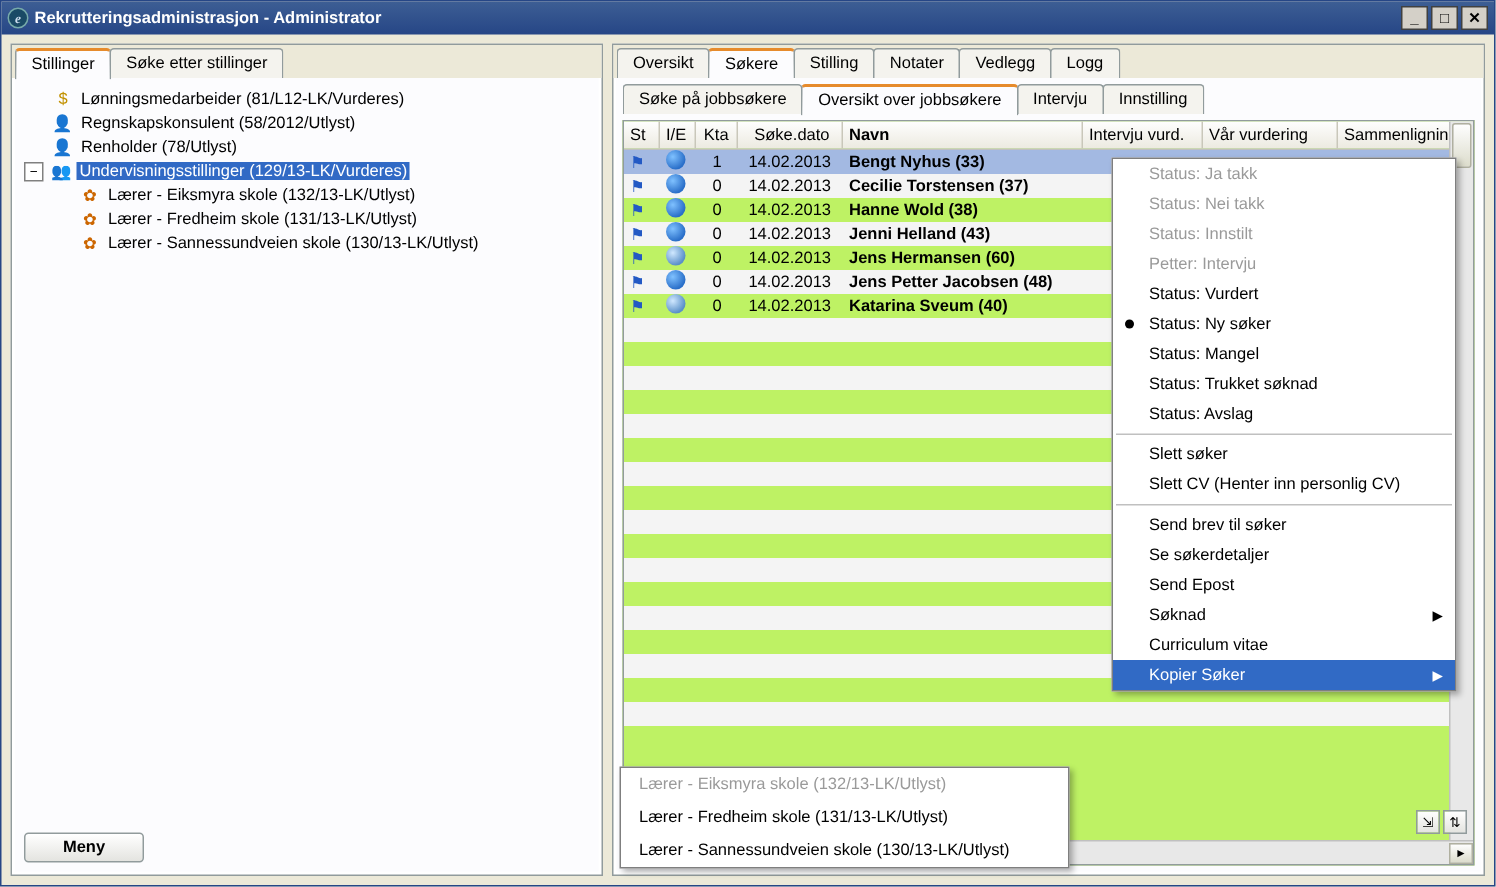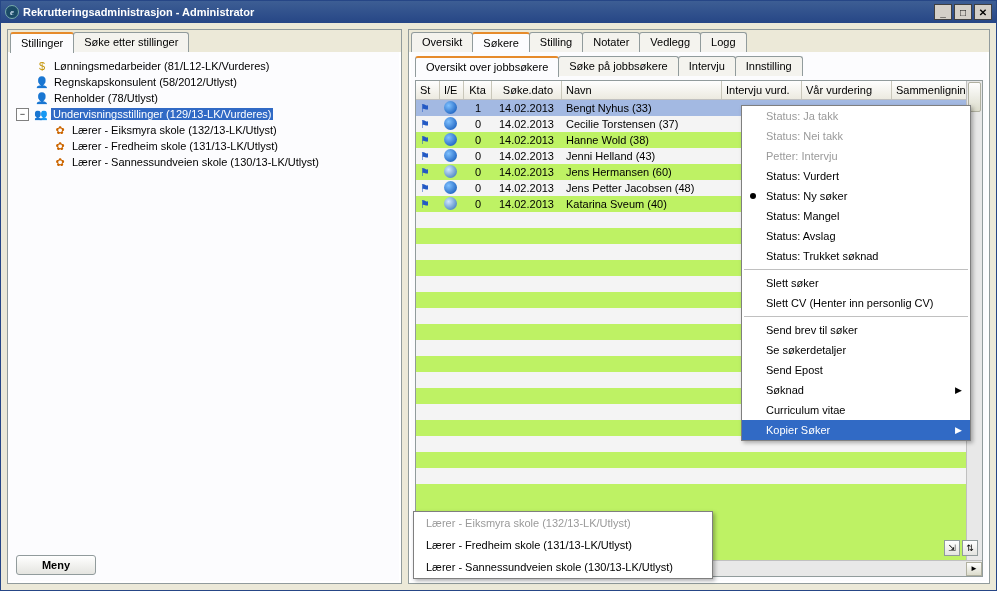--- a/index.html
+++ b/index.html
@@ -63,21 +63,21 @@
   .context-menu .mi .bullet { position:absolute; left:8px; width:6px;height:6px;border-radius:50%;background:#000;}
   .context-menu .mi .arrow { position:absolute; right:8px; font-size:9px;}
   .context-menu .mi.highlight { background:#316ac5; color:#fff;}
   .context-menu .sep { height:1px; background:#c0c0c0; margin:3px 2px;}
 
   .submenu { position:absolute; background:#fff; border:1px solid #7f7f7f; box-shadow:2px 2px 4px rgba(0,0,0,0.3); font-size:11px; min-width:300px; z-index:60;}
   .submenu .mi { padding:5px 16px 5px 12px; color:#000; cursor:default;}
   .submenu .mi.disabled { color:#9a9a9a;}
 
   
-  .c-st{width:24px;} .c-ie{width:24px;} .c-kta{width:28px;text-align:center;} .c-dato{width:70px;text-align:right;padding-right:8px;} .c-navn{width:160px;} .c-int{width:80px;} .c-vur{width:90px;} .c-sam{width:90px;}
+  .c-st{width:24px;} .c-ie{width:24px;} .c-kta{width:28px;text-align:center;} .c-dato{width:70px;text-align:right;padding-right:8px;} .c-navn{width:160px;font-weight:bold;} .c-int{width:80px;} .c-vur{width:90px;} .c-sam{width:90px;}
 </style>
 </head>
 <body>
 
 <div class="window">
   <div class="titlebar">
     <span class="tb-icon">e</span>
     <span>Rekrutteringsadministrasjon - Administrator</span>
     <span class="spacer"></span>
     <span class="winbtn">_</span>
@@ -141,22 +141,22 @@
       <div class="tabs" id="right-tabs">
           <div class="tab">Oversikt</div>
           <div class="tab active">Søkere</div>
           <div class="tab">Stilling</div>
           <div class="tab">Notater</div>
           <div class="tab">Vedlegg</div>
           <div class="tab">Logg</div>
         </div>
       <div class="tabbody">
         <div class="subtabs tabs" id="sub-tabs" style="background:#fcfcfe;">
+            <div class="tab">Søke på jobbsøkere</div>
             <div class="tab active">Oversikt over jobbsøkere</div>
-            <div class="tab">Søke på jobbsøkere</div>
             <div class="tab">Intervju</div>
             <div class="tab">Innstilling</div>
           </div>
         <div class="table-wrap">
           <div class="thead">
             <div class="th c-st">St</div>
             <div class="th c-ie">I/E</div>
             <div class="th c-kta">Kta</div>
             <div class="th c-dato">Søke.dato</div>
             <div class="th c-navn">Navn</div>
@@ -310,37 +310,40 @@
   </div>
 
   <div class="context-menu" id="ctx" style="left:740px; top:104px;">
       <div class="mi disabled">
         <span>Status: Ja takk</span>
       </div>
       <div class="mi disabled">
         <span>Status: Nei takk</span>
       </div>
       <div class="mi disabled">
+        <span>Status: Innstilt</span>
+      </div>
+      <div class="mi disabled">
         <span>Petter: Intervju</span>
       </div>
       <div class="mi">
         <span>Status: Vurdert</span>
       </div>
       <div class="mi">
         <span class="bullet"></span>
         <span>Status: Ny søker</span>
       </div>
       <div class="mi">
         <span>Status: Mangel</span>
       </div>
       <div class="mi">
+        <span>Status: Trukket søknad</span>
+      </div>
+      <div class="mi">
         <span>Status: Avslag</span>
-      </div>
-      <div class="mi">
-        <span>Status: Trukket søknad</span>
       </div>
       <div class="sep"></div>
       <div class="mi">
         <span>Slett søker</span>
       </div>
       <div class="mi">
         <span>Slett CV (Henter inn personlig CV)</span>
       </div>
       <div class="sep"></div>
       <div class="mi">

